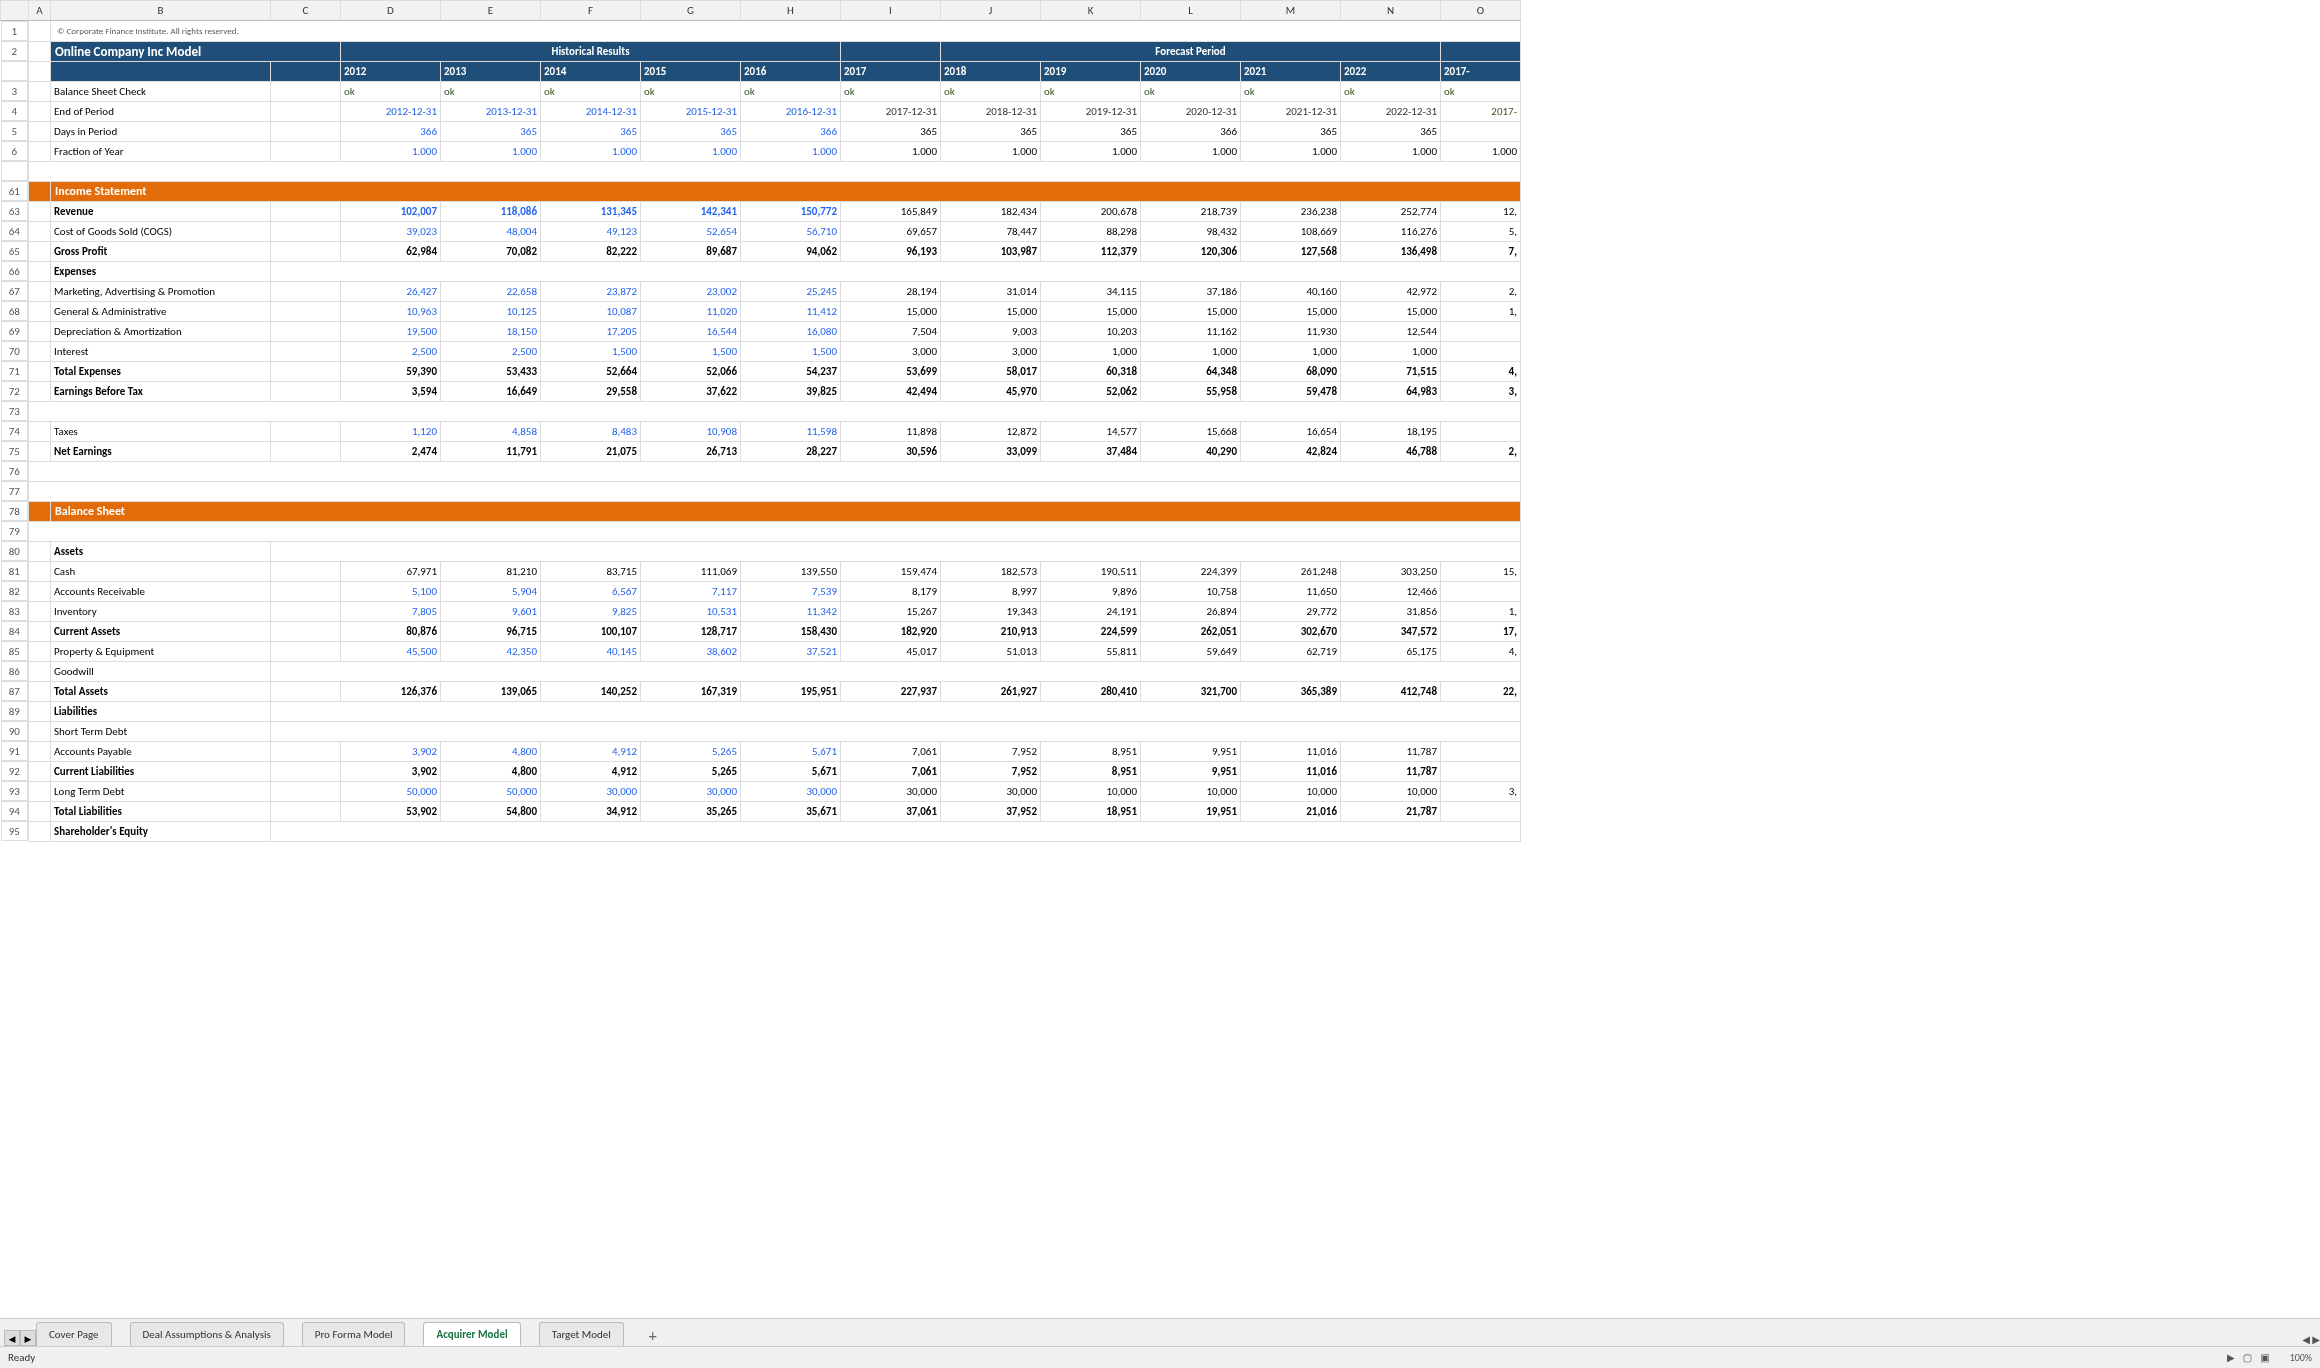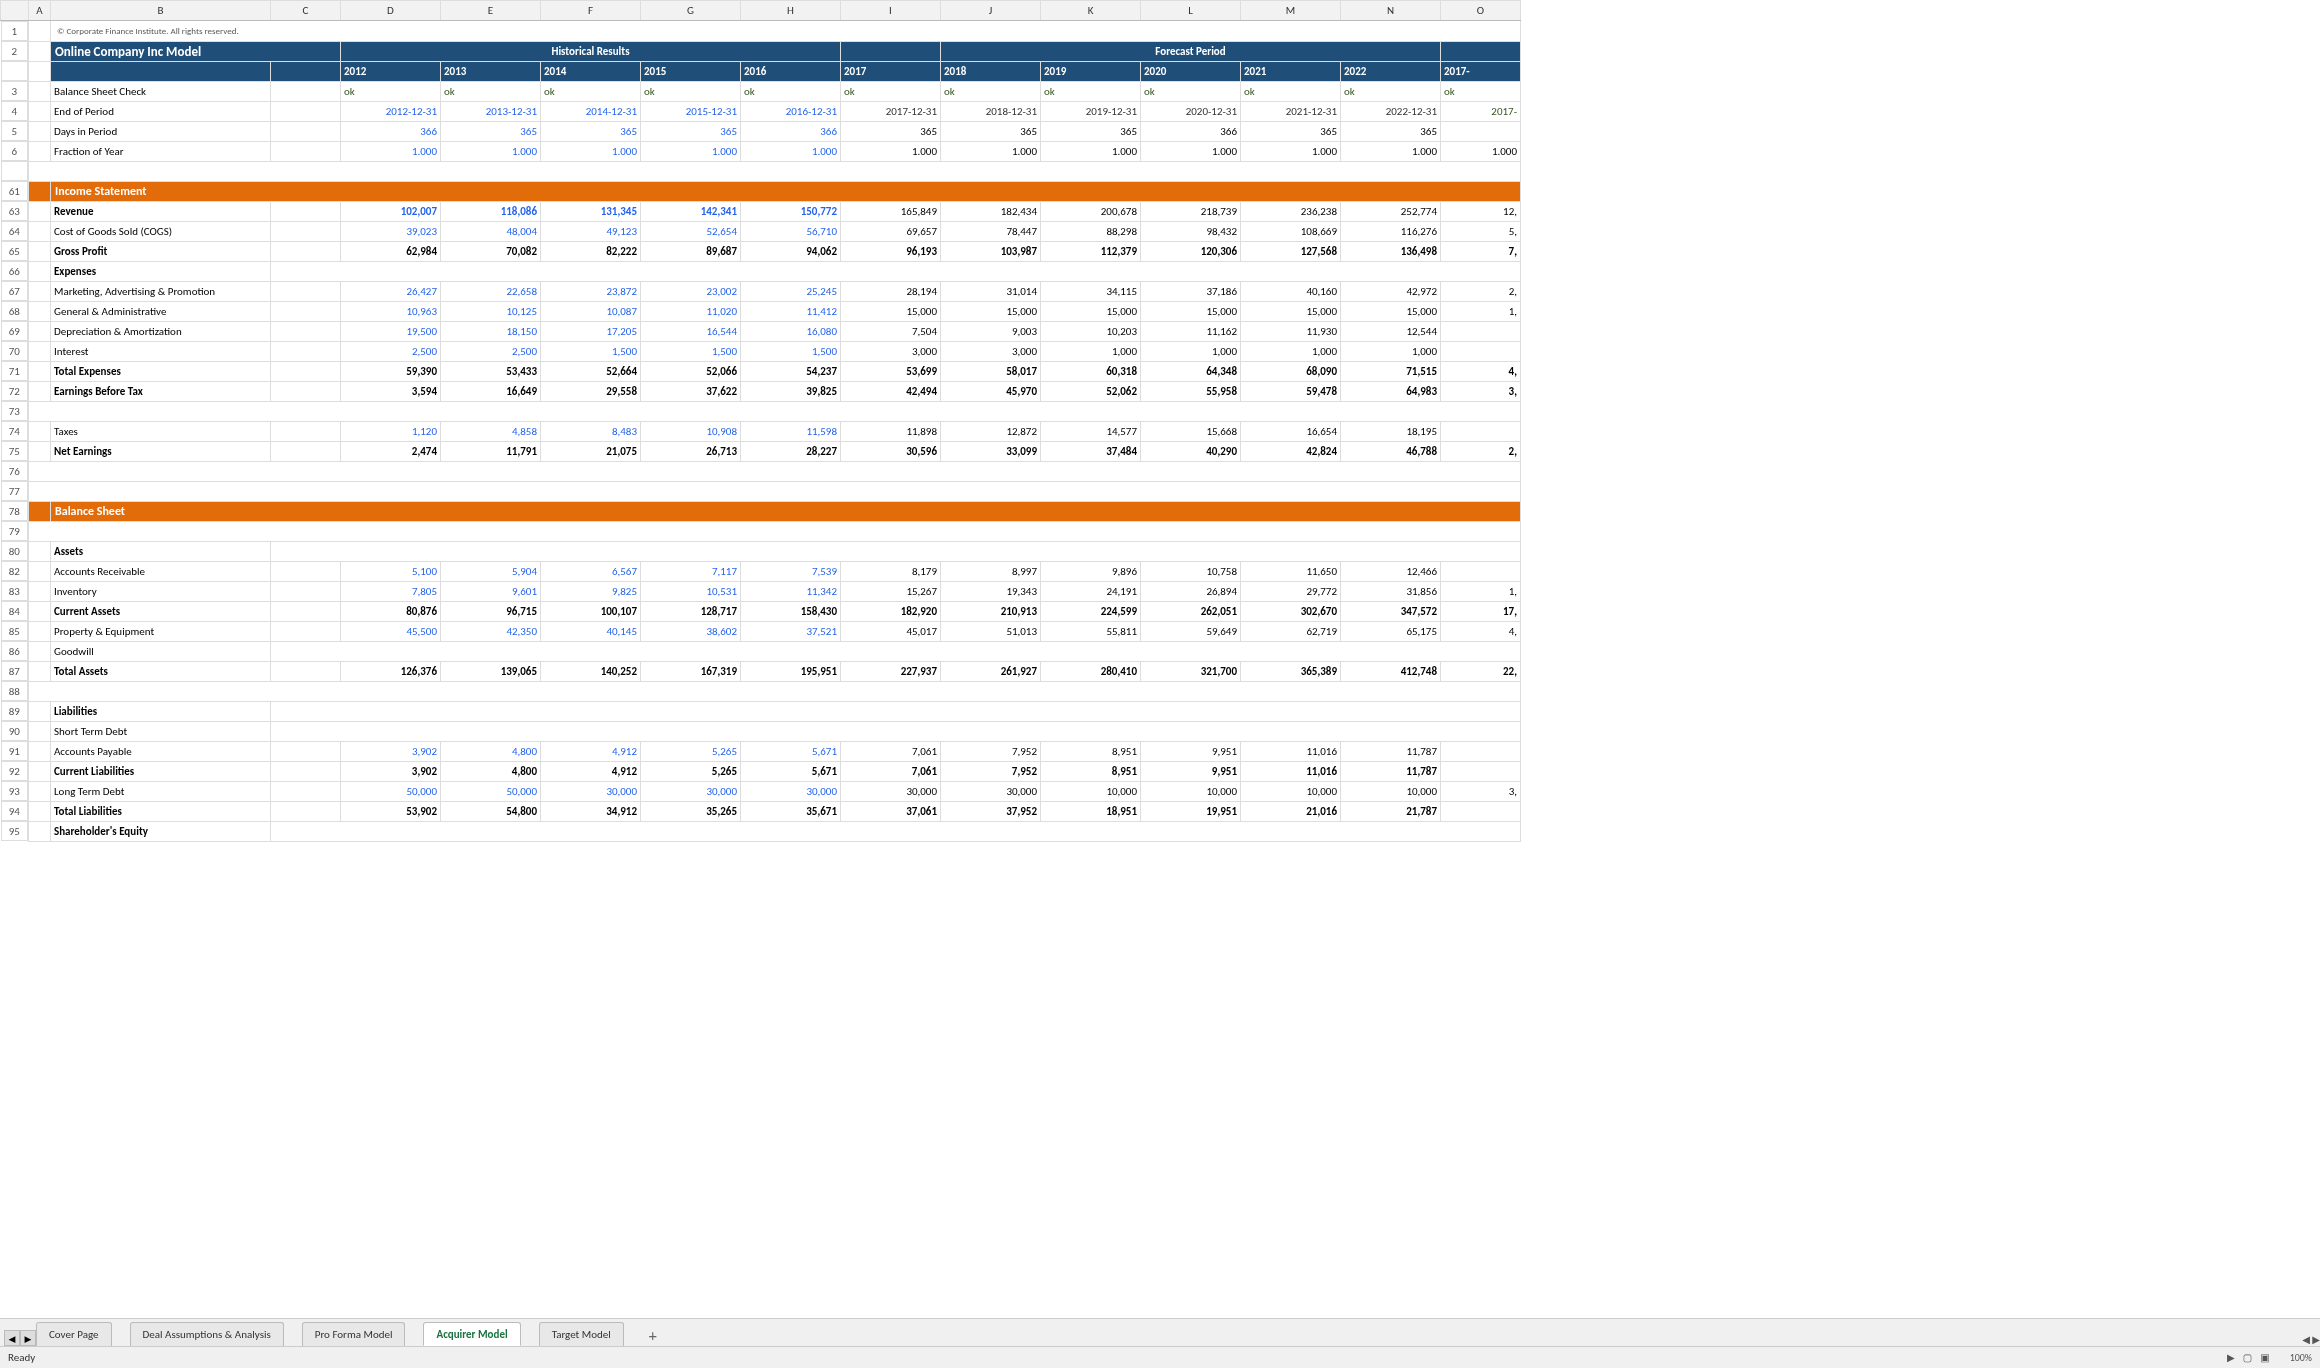--- a/index.html
+++ b/index.html
@@ -560,20 +560,38 @@
           <td colspan="15"></td>
         </tr>
 
         <tr>
           <td class="row-num">80</td>
           <td></td>
           <td class="cell-label bold">Assets</td>
           <td colspan="13"></td>
         </tr>
 
+        <tr>
+          <td class="row-num">81</td>
+          <td></td>
+          <td class="cell-label">Cash</td>
+          <td></td>
+          <td class="num-black">67,971</td>
+          <td class="num-black">81,210</td>
+          <td class="num-black">83,715</td>
+          <td class="num-black">111,069</td>
+          <td class="num-black">139,550</td>
+          <td class="num-black">159,474</td>
+          <td class="num-black">182,573</td>
+          <td class="num-black">190,511</td>
+          <td class="num-black">224,399</td>
+          <td class="num-black">261,248</td>
+          <td class="num-black">303,250</td>
+          <td class="num-black">15,</td>
+        </tr>
 
         <tr>
           <td class="row-num">82</td>
           <td></td>
           <td class="cell-label">Accounts Receivable</td>
           <td></td>
           <td class="num-blue">5,100</td>
           <td class="num-blue">5,904</td>
           <td class="num-blue">6,567</td>
           <td class="num-blue">7,117</td>
@@ -663,24 +681,20 @@
           <td class="num-bold">195,951</td>
           <td class="num-bold">227,937</td>
           <td class="num-bold">261,927</td>
           <td class="num-bold">280,410</td>
           <td class="num-bold">321,700</td>
           <td class="num-bold">365,389</td>
           <td class="num-bold">412,748</td>
           <td class="num-bold">22,</td>
         </tr>
 
-        <tr style="height:14px;">
-          <td class="row-num">88</td>
-          <td colspan="15"></td>
-        </tr>
 
         <tr>
           <td class="row-num">89</td>
           <td></td>
           <td class="cell-label bold">Liabilities</td>
           <td colspan="13"></td>
         </tr>
 
         <tr>
           <td class="row-num">90</td>

